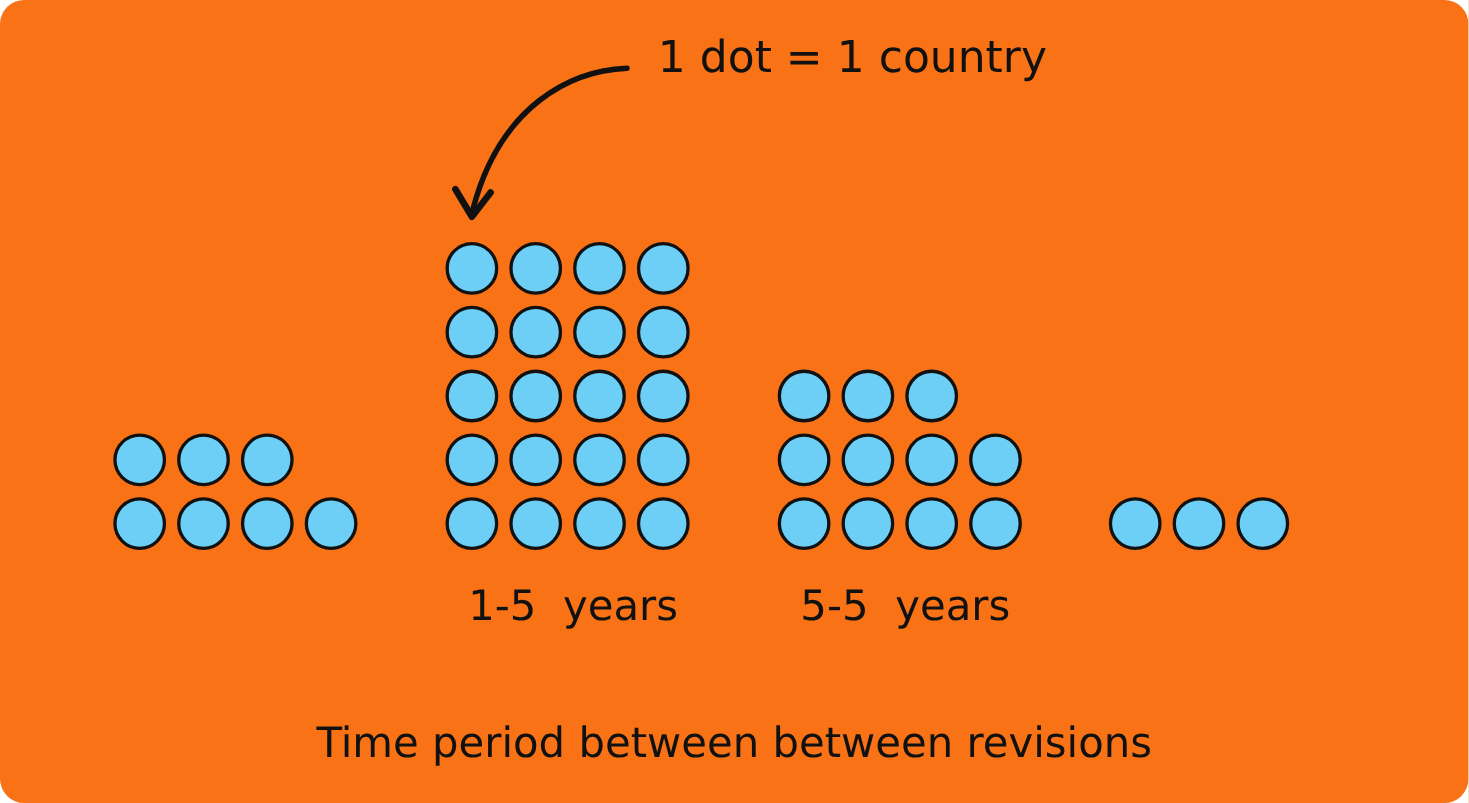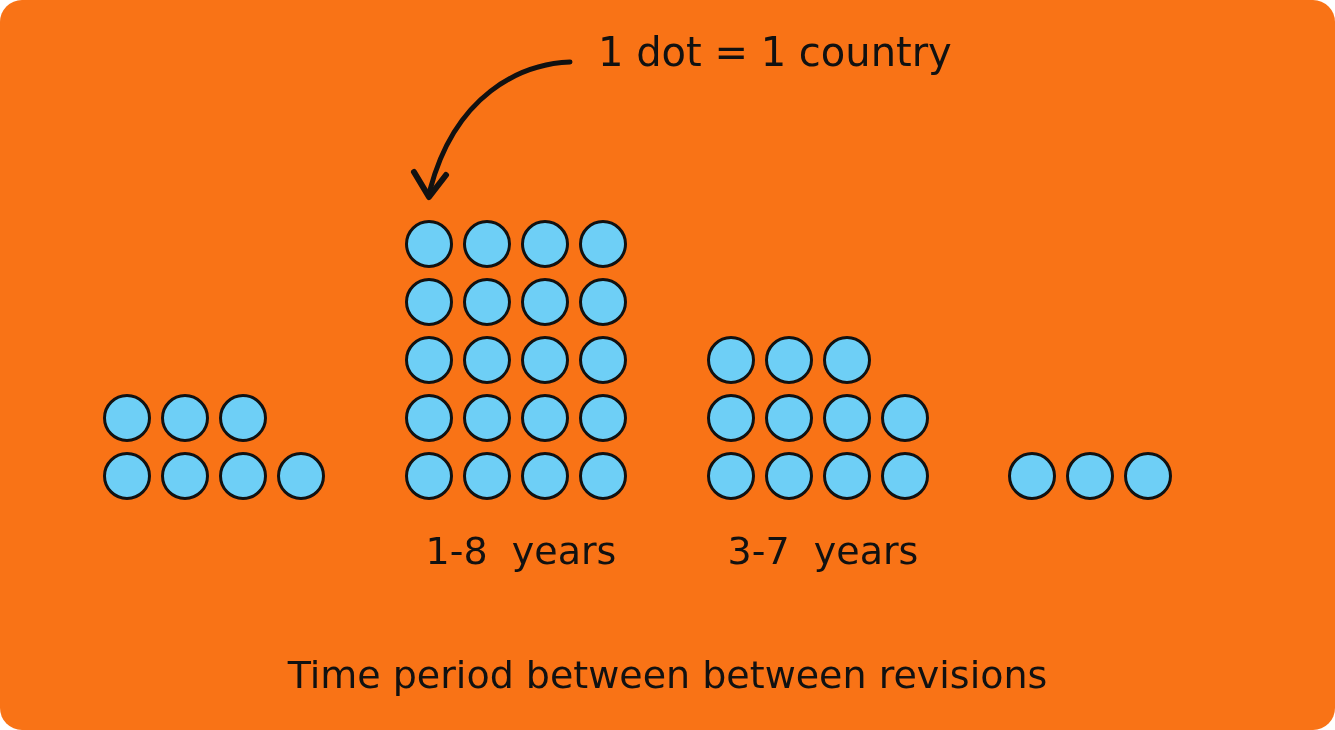--- a/index.html
+++ b/index.html
@@ -175,19 +175,19 @@
       <div class="dot-group" style="left: 1008px;">
         <div class="dot-row">
           <div class="dot" style="background: rgb(110, 207, 246); border-color: rgb(17, 17, 17);"></div>
           <div class="dot" style="background: rgb(110, 207, 246); border-color: rgb(17, 17, 17);"></div>
           <div class="dot" style="background: rgb(110, 207, 246); border-color: rgb(17, 17, 17);"></div>
         </div>
       </div>
     </div>
 
   <div id="labels-row">
-      <div class="cat-label" style="left: 405px; width: 232px;">1-8  years</div>
-      <div class="cat-label" style="left: 707px; width: 232px;">3-7  years</div>
+      <div class="cat-label" style="left: 405px; width: 232px;">1-5  years</div>
+      <div class="cat-label" style="left: 707px; width: 232px;">5-5  years</div>
     </div>
 
   <div id="axis-caption">Time period between between revisions</div>
 
 </div>
 
 </body></html>

